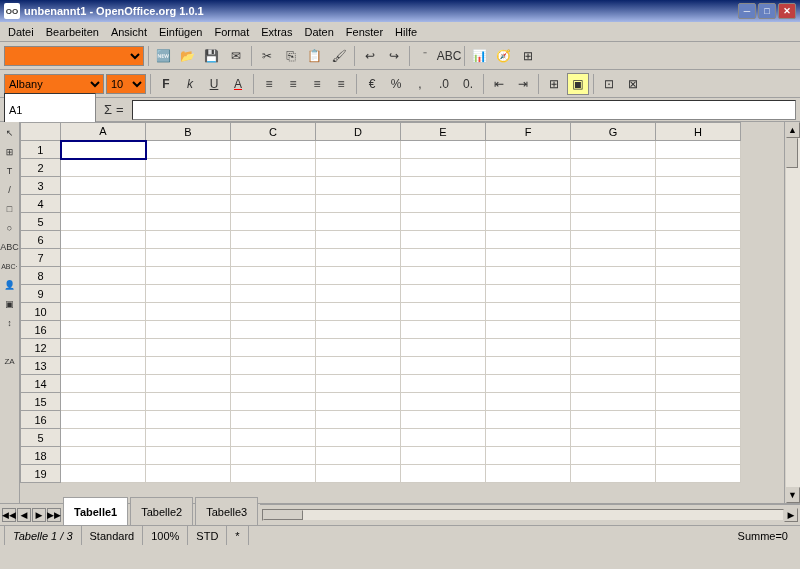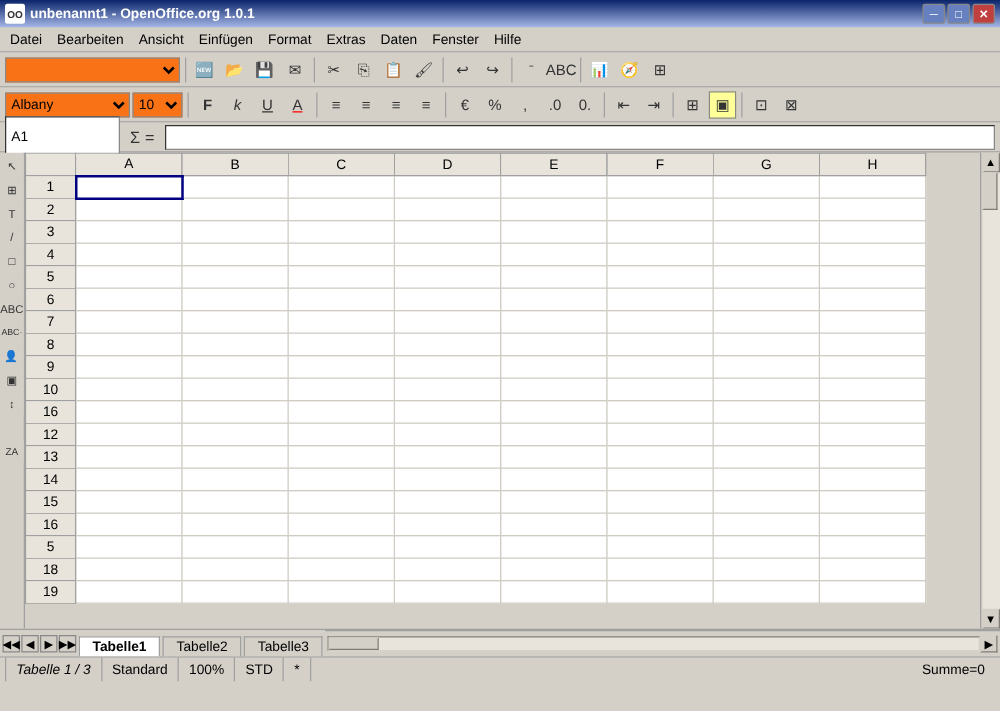--- a/index.html
+++ b/index.html
@@ -154,21 +154,21 @@
       background: white;
       vertical-align: middle;
     }
     .cell.selected {
       border: 2px solid #000080;
       background: white;
     }
     .tab-nav-btns { display: flex; align-items: center; gap: 1px; padding: 0 2px; }
     .tab-nav-btn { width: 14px; height: 14px; border: 1px solid #888; background: #d4d0c8; font-size: 9px; cursor: pointer; display: flex; align-items: center; justify-content: center; }
     .sheet-tab {
-      height: 16px; padding: 0 10px;
+      height: 28px; padding: 0 10px;
       border: 1px solid #a0a0a0; border-bottom: none;
       background: #d4d0c8; cursor: pointer;
       font-size: 11px; display: flex; align-items: center;
       margin-right: 2px;
     }
     .sheet-tab.active { background: white; font-weight: bold; }
 
     
     .status-bar {
       height: 20px;

